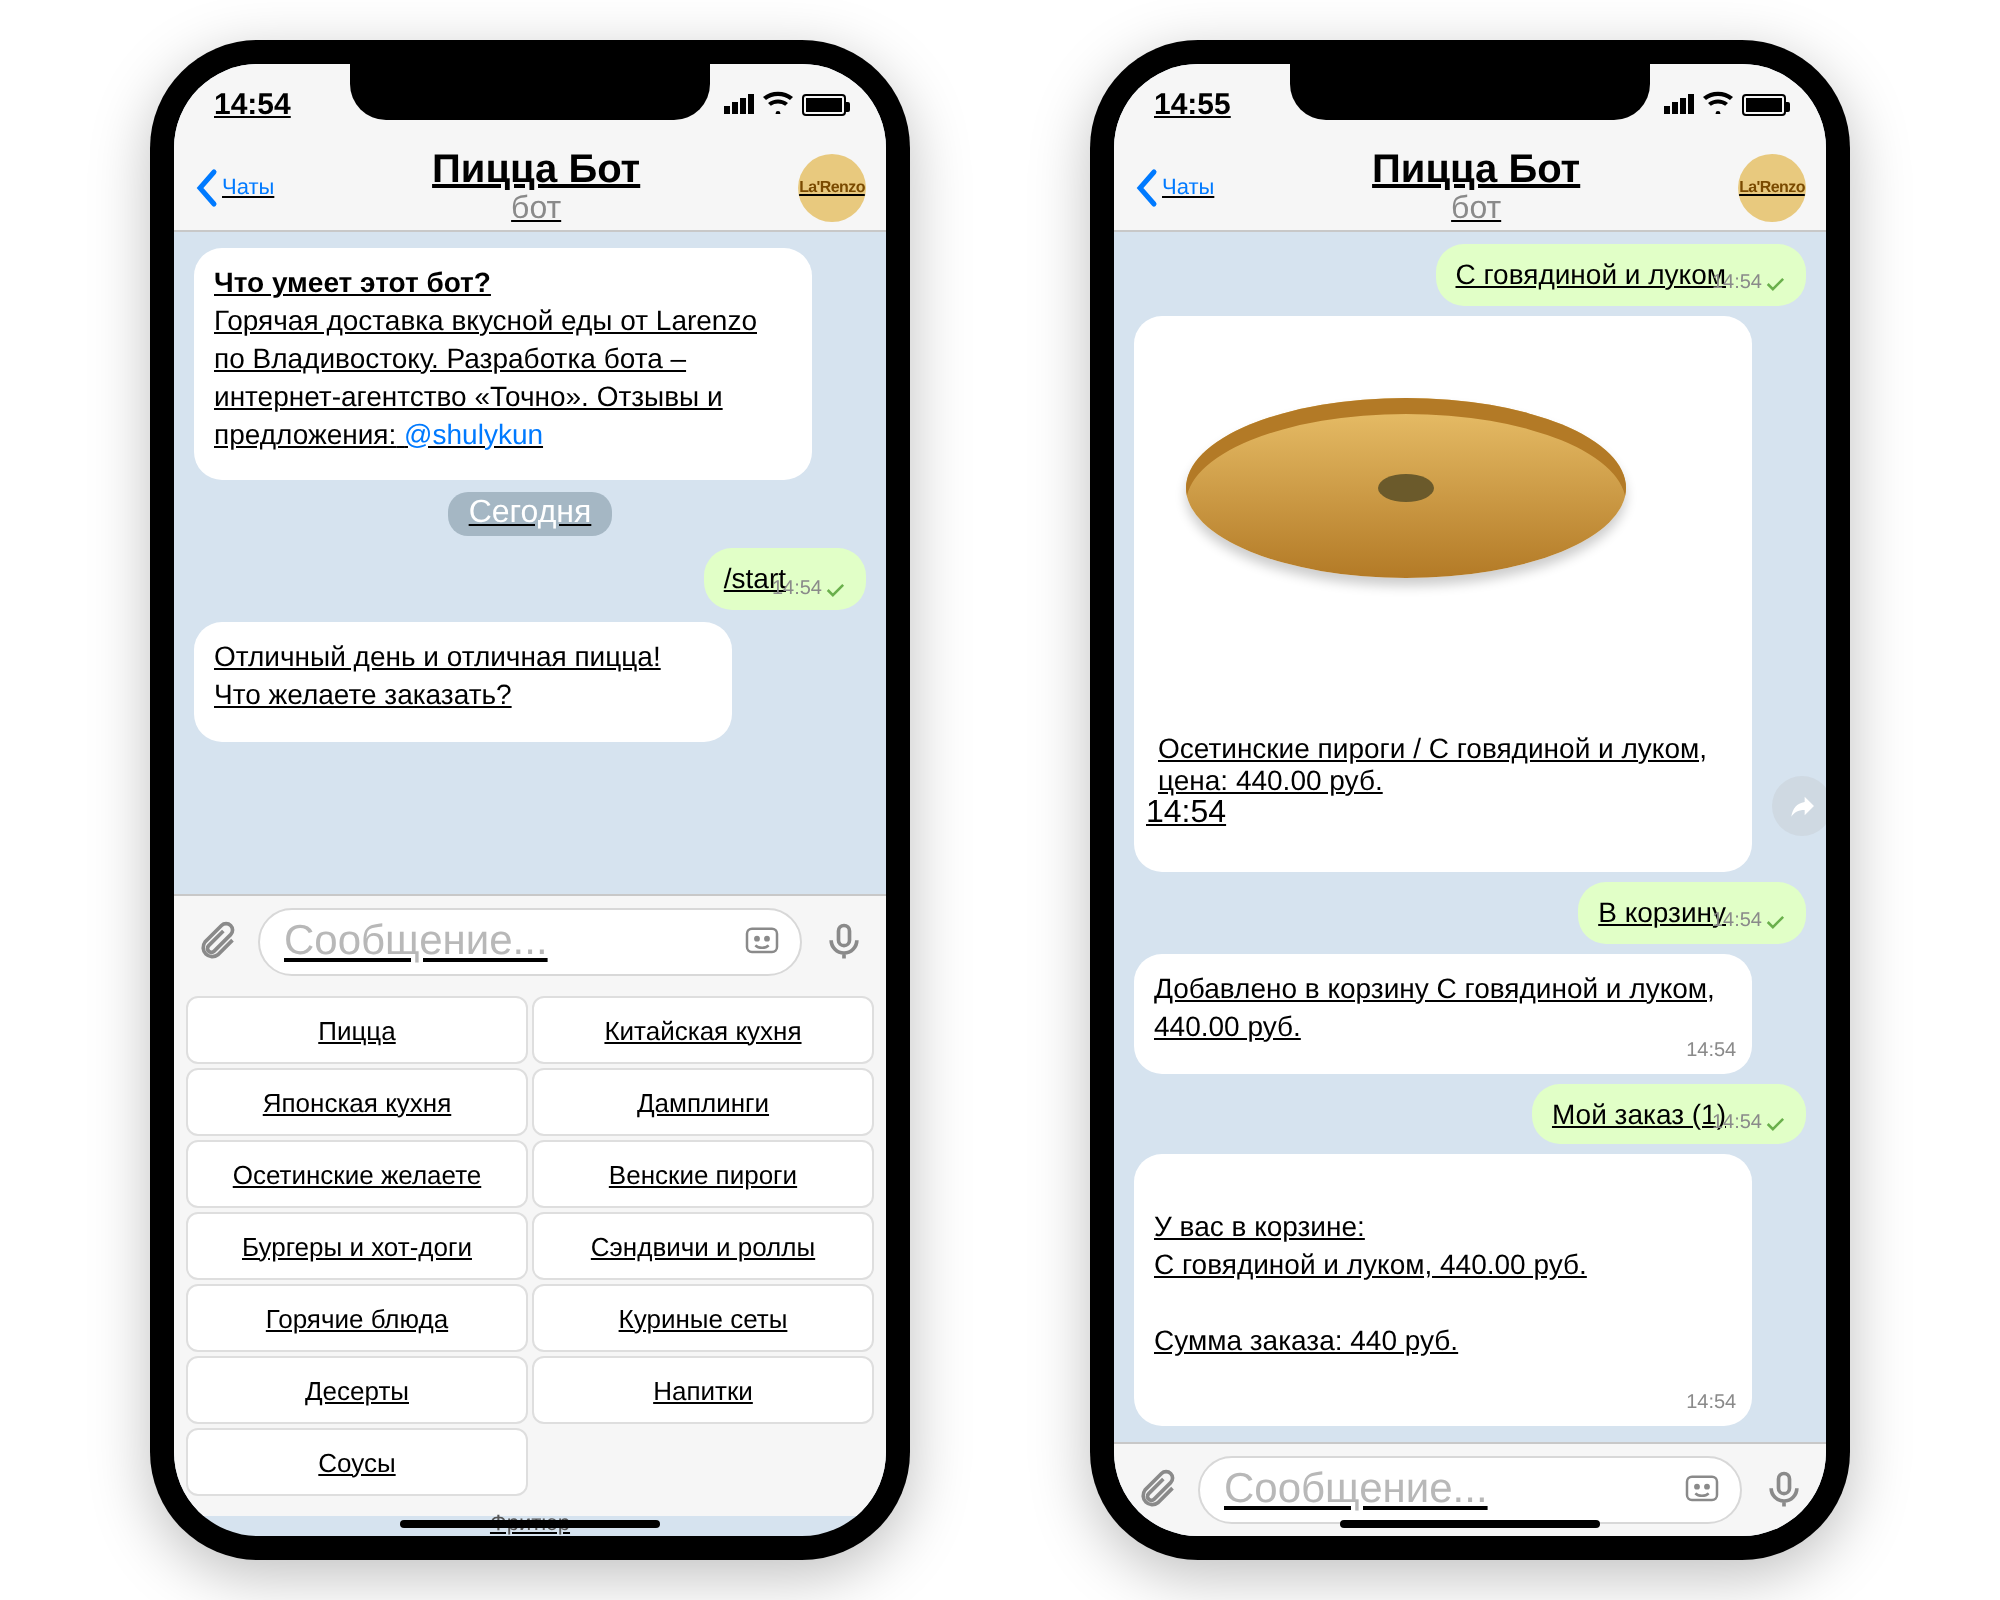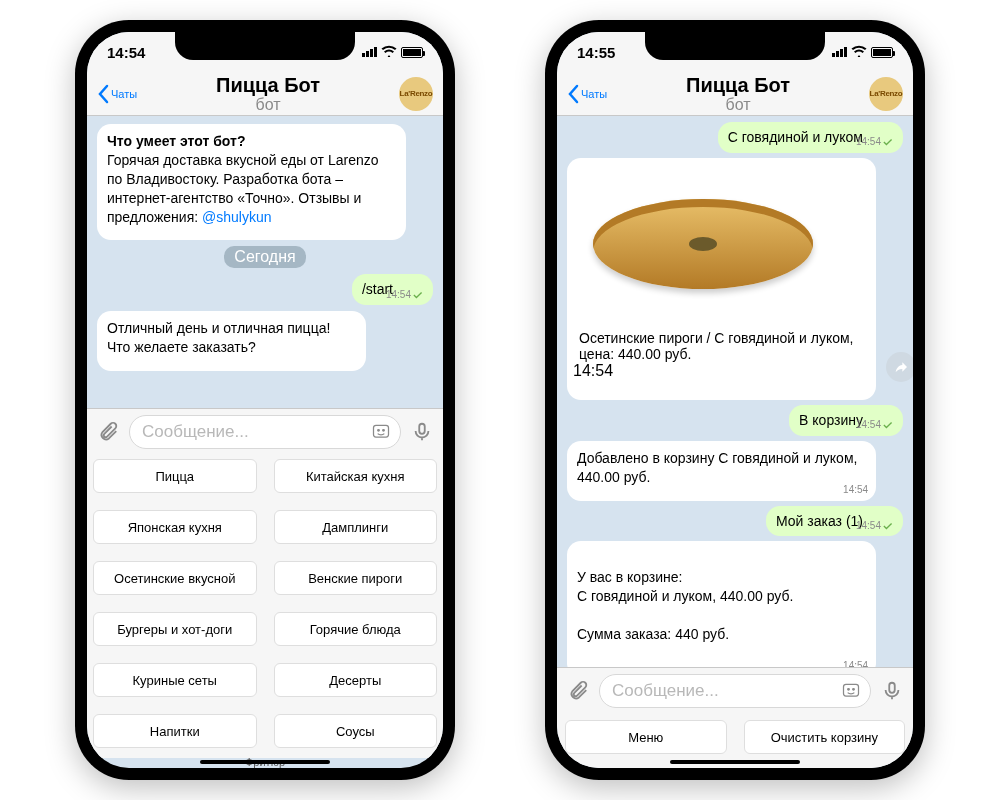--- a/index.html
+++ b/index.html
@@ -4,21 +4,21 @@
 <style>
   * { box-sizing: border-box; margin: 0; padding: 0; }
   body {
     background: #fff;
     font-family: -apple-system, "Helvetica Neue", Arial, sans-serif;
     width: 1000px; height: 800px;
     display: flex; justify-content: center; align-items: center; gap: 90px;
   }
   .phone {
     width: 380px; height: 760px; background: #000; border-radius: 54px;
-    padding: 12px; position: relative; box-shadow: 0 8px 30px rgba(0,0,0,.25);
+    padding: 12px; position: relative; box-shadow: 0 8px 30px rgba(0,0,0,.25); text-decoration: underline;
   }
   .screen {
     width: 100%; height: 100%; background: #d6e3ef; border-radius: 42px;
     overflow: hidden; position: relative; display: flex; flex-direction: column;
   }
   .notch {
     position: absolute; top: 0; left: 50%; transform: translateX(-50%);
     width: 180px; height: 28px; background: #000; border-radius: 0 0 18px 18px; z-index: 20;
   }
   .status-bar {
@@ -56,28 +56,28 @@
   .bubble.out { align-self:flex-end; background:#e1ffc7; padding:6px 40px 6px 10px; }
   .bubble .meta { position:absolute; right:8px; bottom:4px; font-size:10px; color:#8a8a8a; display:flex; gap:2px; align-items:center;}
   .bubble .meta svg { width:12px; height:8px; }
   .bubble b { font-weight:700; }
   .link { color:#007aff; }
   .date-sep { align-self:center; background:#a5b7c4; color:#fff; font-size:16px; padding:2px 10px; border-radius:10px; }
   .image-card { background:#fff; border-radius:14px; padding:6px 6px 20px 6px; max-width:92%; align-self:flex-start; position:relative;}
   .pie-img { width:260px; height:160px; background:#fff; display:flex; align-items:center; justify-content:center;}
   .pie { width:220px; height:90px; background:linear-gradient(#e9c06a,#b37a26); border-radius:50%; box-shadow:0 8px 0 #b37a26 inset, 0 4px 6px rgba(0,0,0,.2); position:relative;}
   .pie::after{content:"";position:absolute;left:50%;top:50%;width:28px;height:14px;background:#6b5a2b;border-radius:50%;transform:translate(-50%,-50%);}
-  .caption { font-size:14px; padding:6px 6px 0 6px; }
+  .caption { font-size:14px; padding:6px 6px 0 6px;margin-top:36px; }
   .share-btn { position:absolute; right:-40px; bottom:18px; width:30px; height:30px; background:#cfd9e2; border-radius:50%; display:flex; align-items:center; justify-content:center;}
   .share-btn svg { width:16px; height:16px; fill:#fff;}
   .input-bar { background:#f6f6f6; border-top:.5px solid #c8c8c8; padding:6px 8px; display:flex; align-items:center; gap:8px;}
   .clip,.sticker,.mic { width:26px; height:26px; color:#8a8a8a; display:flex; align-items:center; justify-content:center;}
-  .input-field { flex:1; height:34px; background:#fff; border:1px solid #d8d8d8; border-radius:17px; padding:0 36px 0 12px; font-size:17px; color:#b8b8b8; display:flex; align-items:center; position:relative;}
+  .input-field { flex:1; height:34px; background:#fff; border:1px solid #d8d8d8; border-radius:17px; padding:0 36px 0 12px; font-size:21px; color:#b8b8b8; display:flex; align-items:center; position:relative;}
   .input-field .sticker { position:absolute; right:6px; }
-  .kb { background:#f6f6f6; padding:4px 6px 10px 6px; display:grid; grid-template-columns:1fr 1fr; gap:17px;}
+  .kb { background:#f6f6f6; padding:4px 6px 10px 6px; display:grid; grid-template-columns:1fr 1fr; gap:2px;}
   .kb button { background:#fff; border:1px solid #dedede; border-radius:6px; height:34px; font-size:13px; cursor:pointer; font-family:inherit;}
   .kb.two { padding:6px 8px 14px 8px; }
   .home-ind { position:absolute; bottom:4px; left:50%; transform:translateX(-50%); width:130px; height:4px; background:#000; border-radius:2px;}
   .hidden-row { text-align:center; font-size:11px; color:#555; margin-top:-2px;}
 </style>
 </head>
 <body>
 
 <div class="phone">
   <div class="screen">
@@ -159,23 +159,24 @@
             <path d="M5 11a7 7 0 0014 0M12 18v3"></path>
           </svg>
       </span>
     </div>
 
     <div class="kb" id="kb1">
         <button>Пицца</button>
         <button>Китайская кухня</button>
         <button>Японская кухня</button>
         <button>Дамплинги</button>
-        <button>Осетинские вкусной</button>
+        <button>Осетинские желаете</button>
         <button>Венские пироги</button>
         <button>Бургеры и хот-доги</button>
+        <button>Сэндвичи и роллы</button>
         <button>Горячие блюда</button>
         <button>Куриные сеты</button>
         <button>Десерты</button>
         <button>Напитки</button>
         <button>Соусы</button>
       </div>
     <div class="hidden-row">Фритюр</div>
     <div class="home-ind"></div>
   </div>
 </div>
@@ -295,19 +296,15 @@
         </span>
       </div>
       <span class="mic">
         <svg width="22" height="22" viewBox="0 0 24 24" fill="none" stroke="#8a8a8a" stroke-width="2">
             <rect x="9" y="3" width="6" height="11" rx="3"></rect>
             <path d="M5 11a7 7 0 0014 0M12 18v3"></path>
           </svg>
       </span>
     </div>
 
-    <div class="kb two" id="kb2">
-        <button>Меню</button>
-        <button>Очистить корзину</button>
-      </div>
     <div class="home-ind"></div>
   </div>
 </div>
 
 </body></html>

